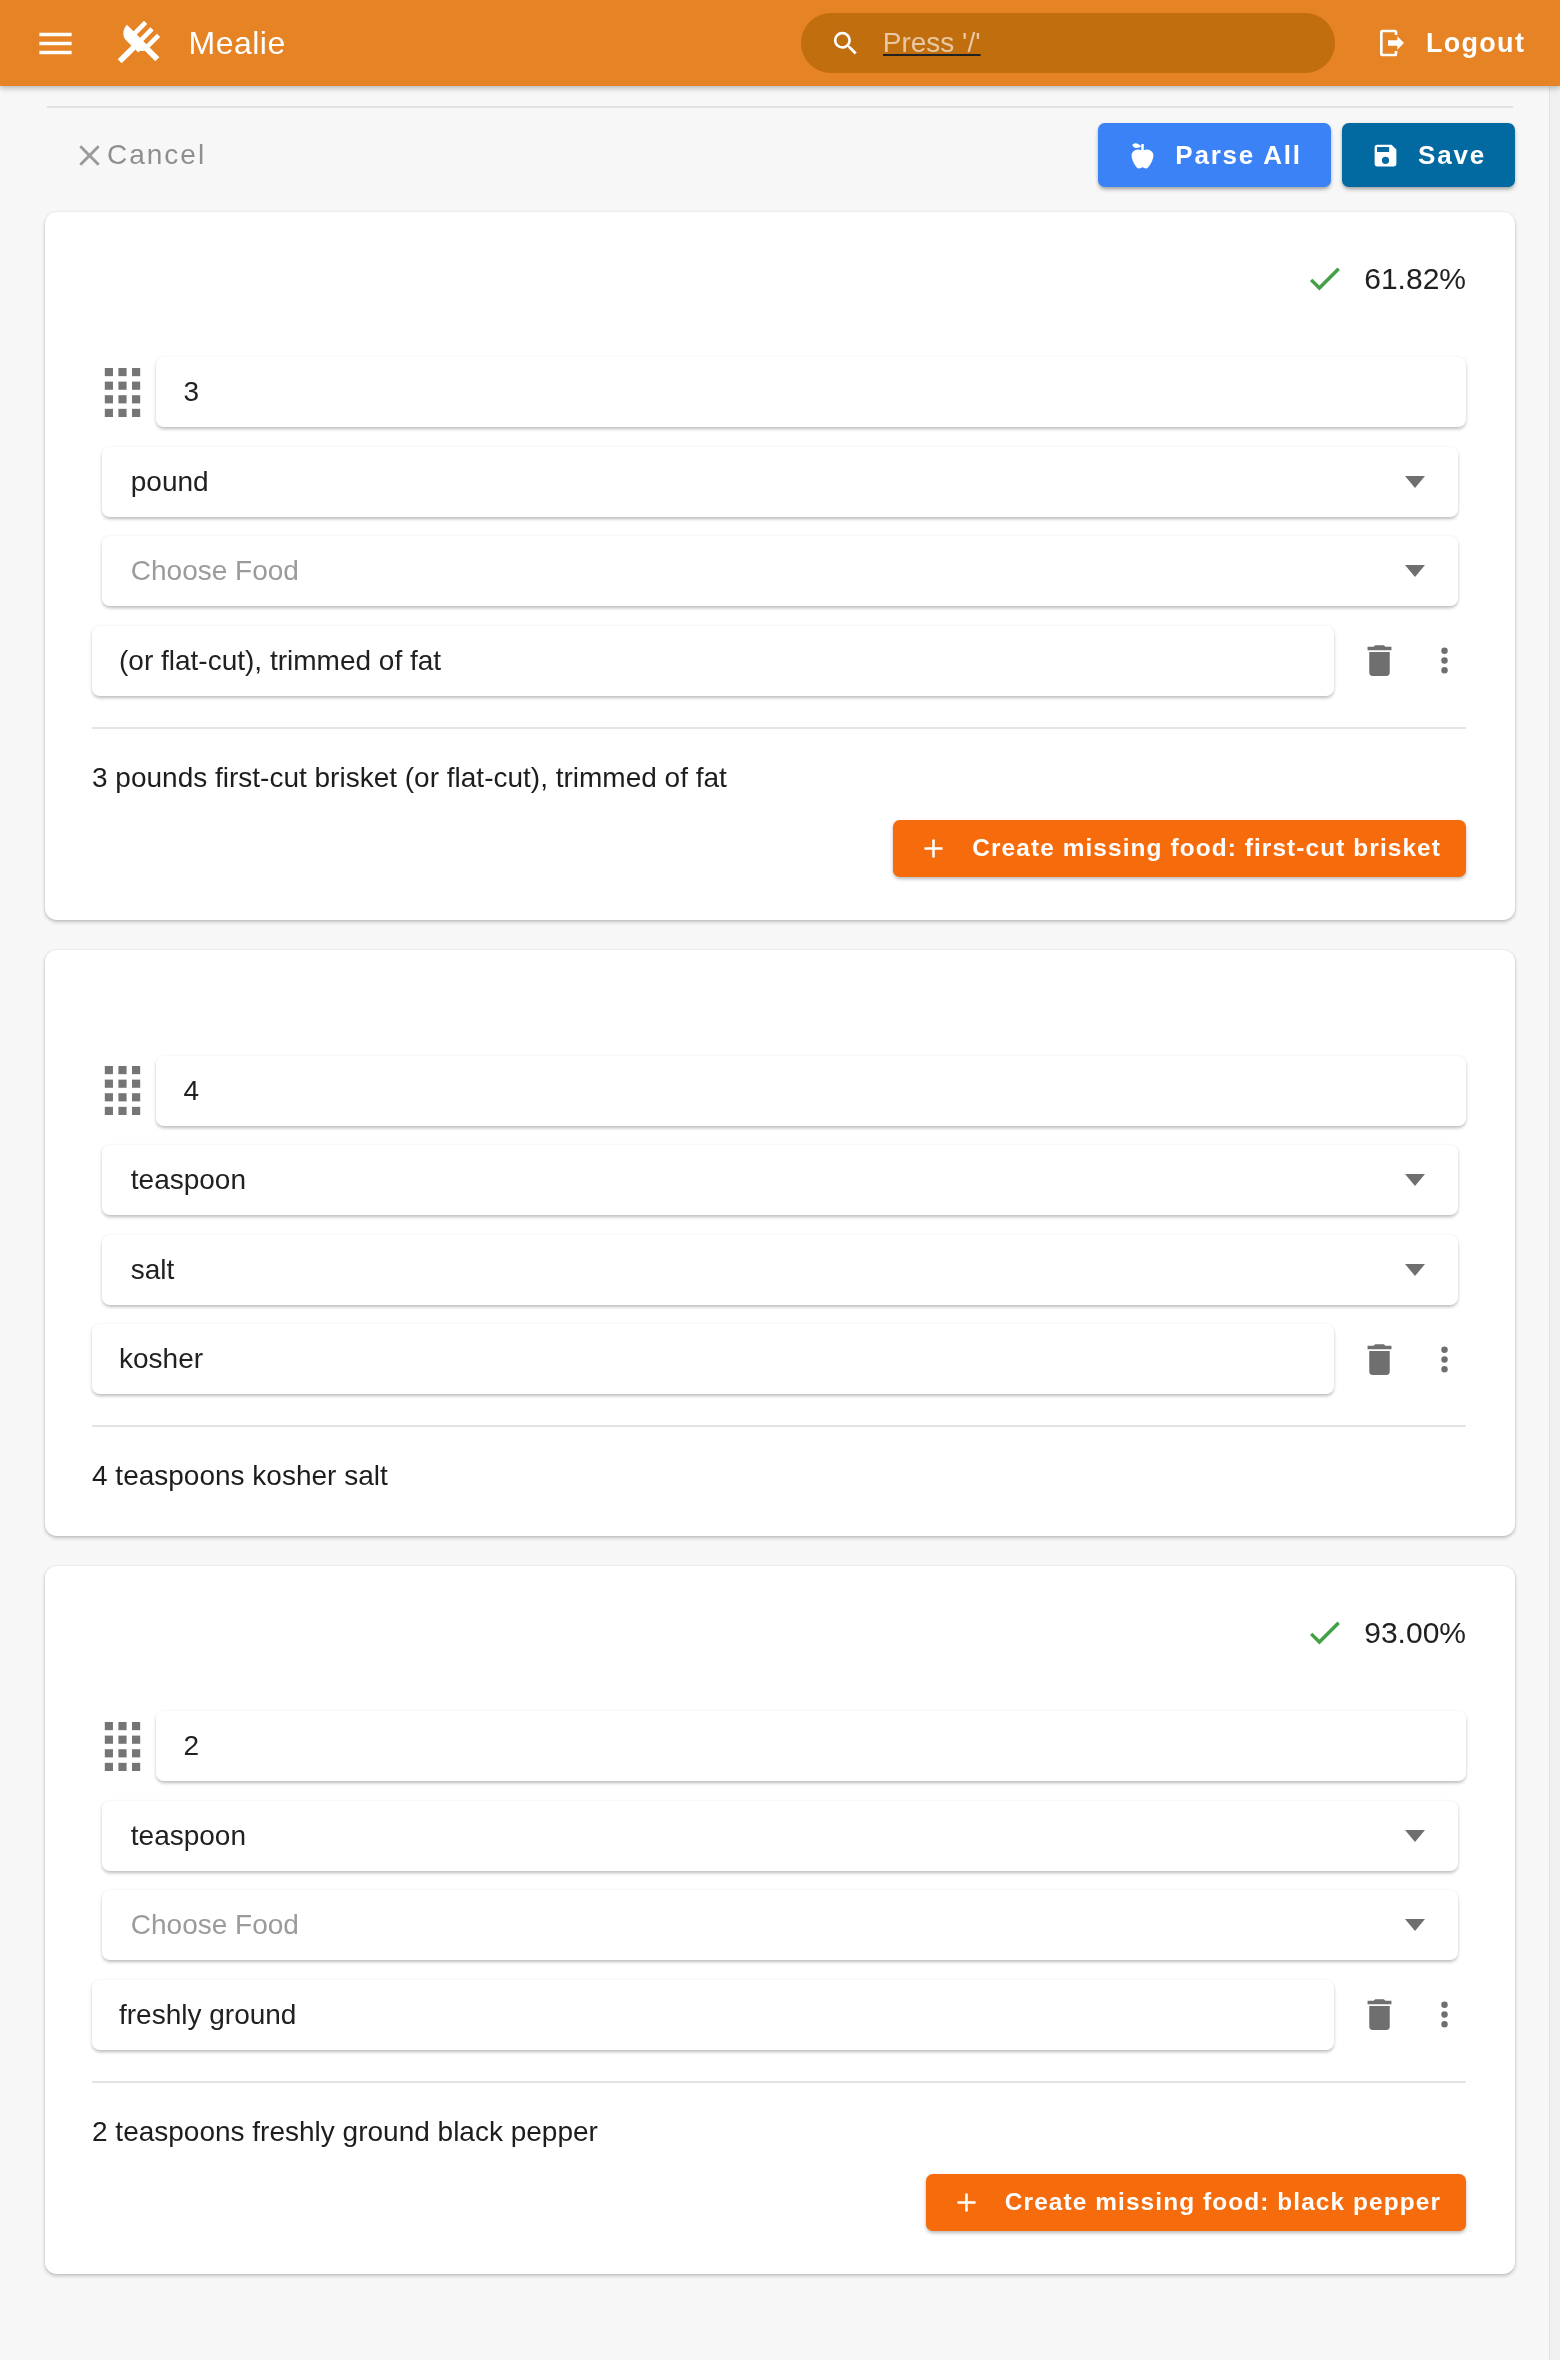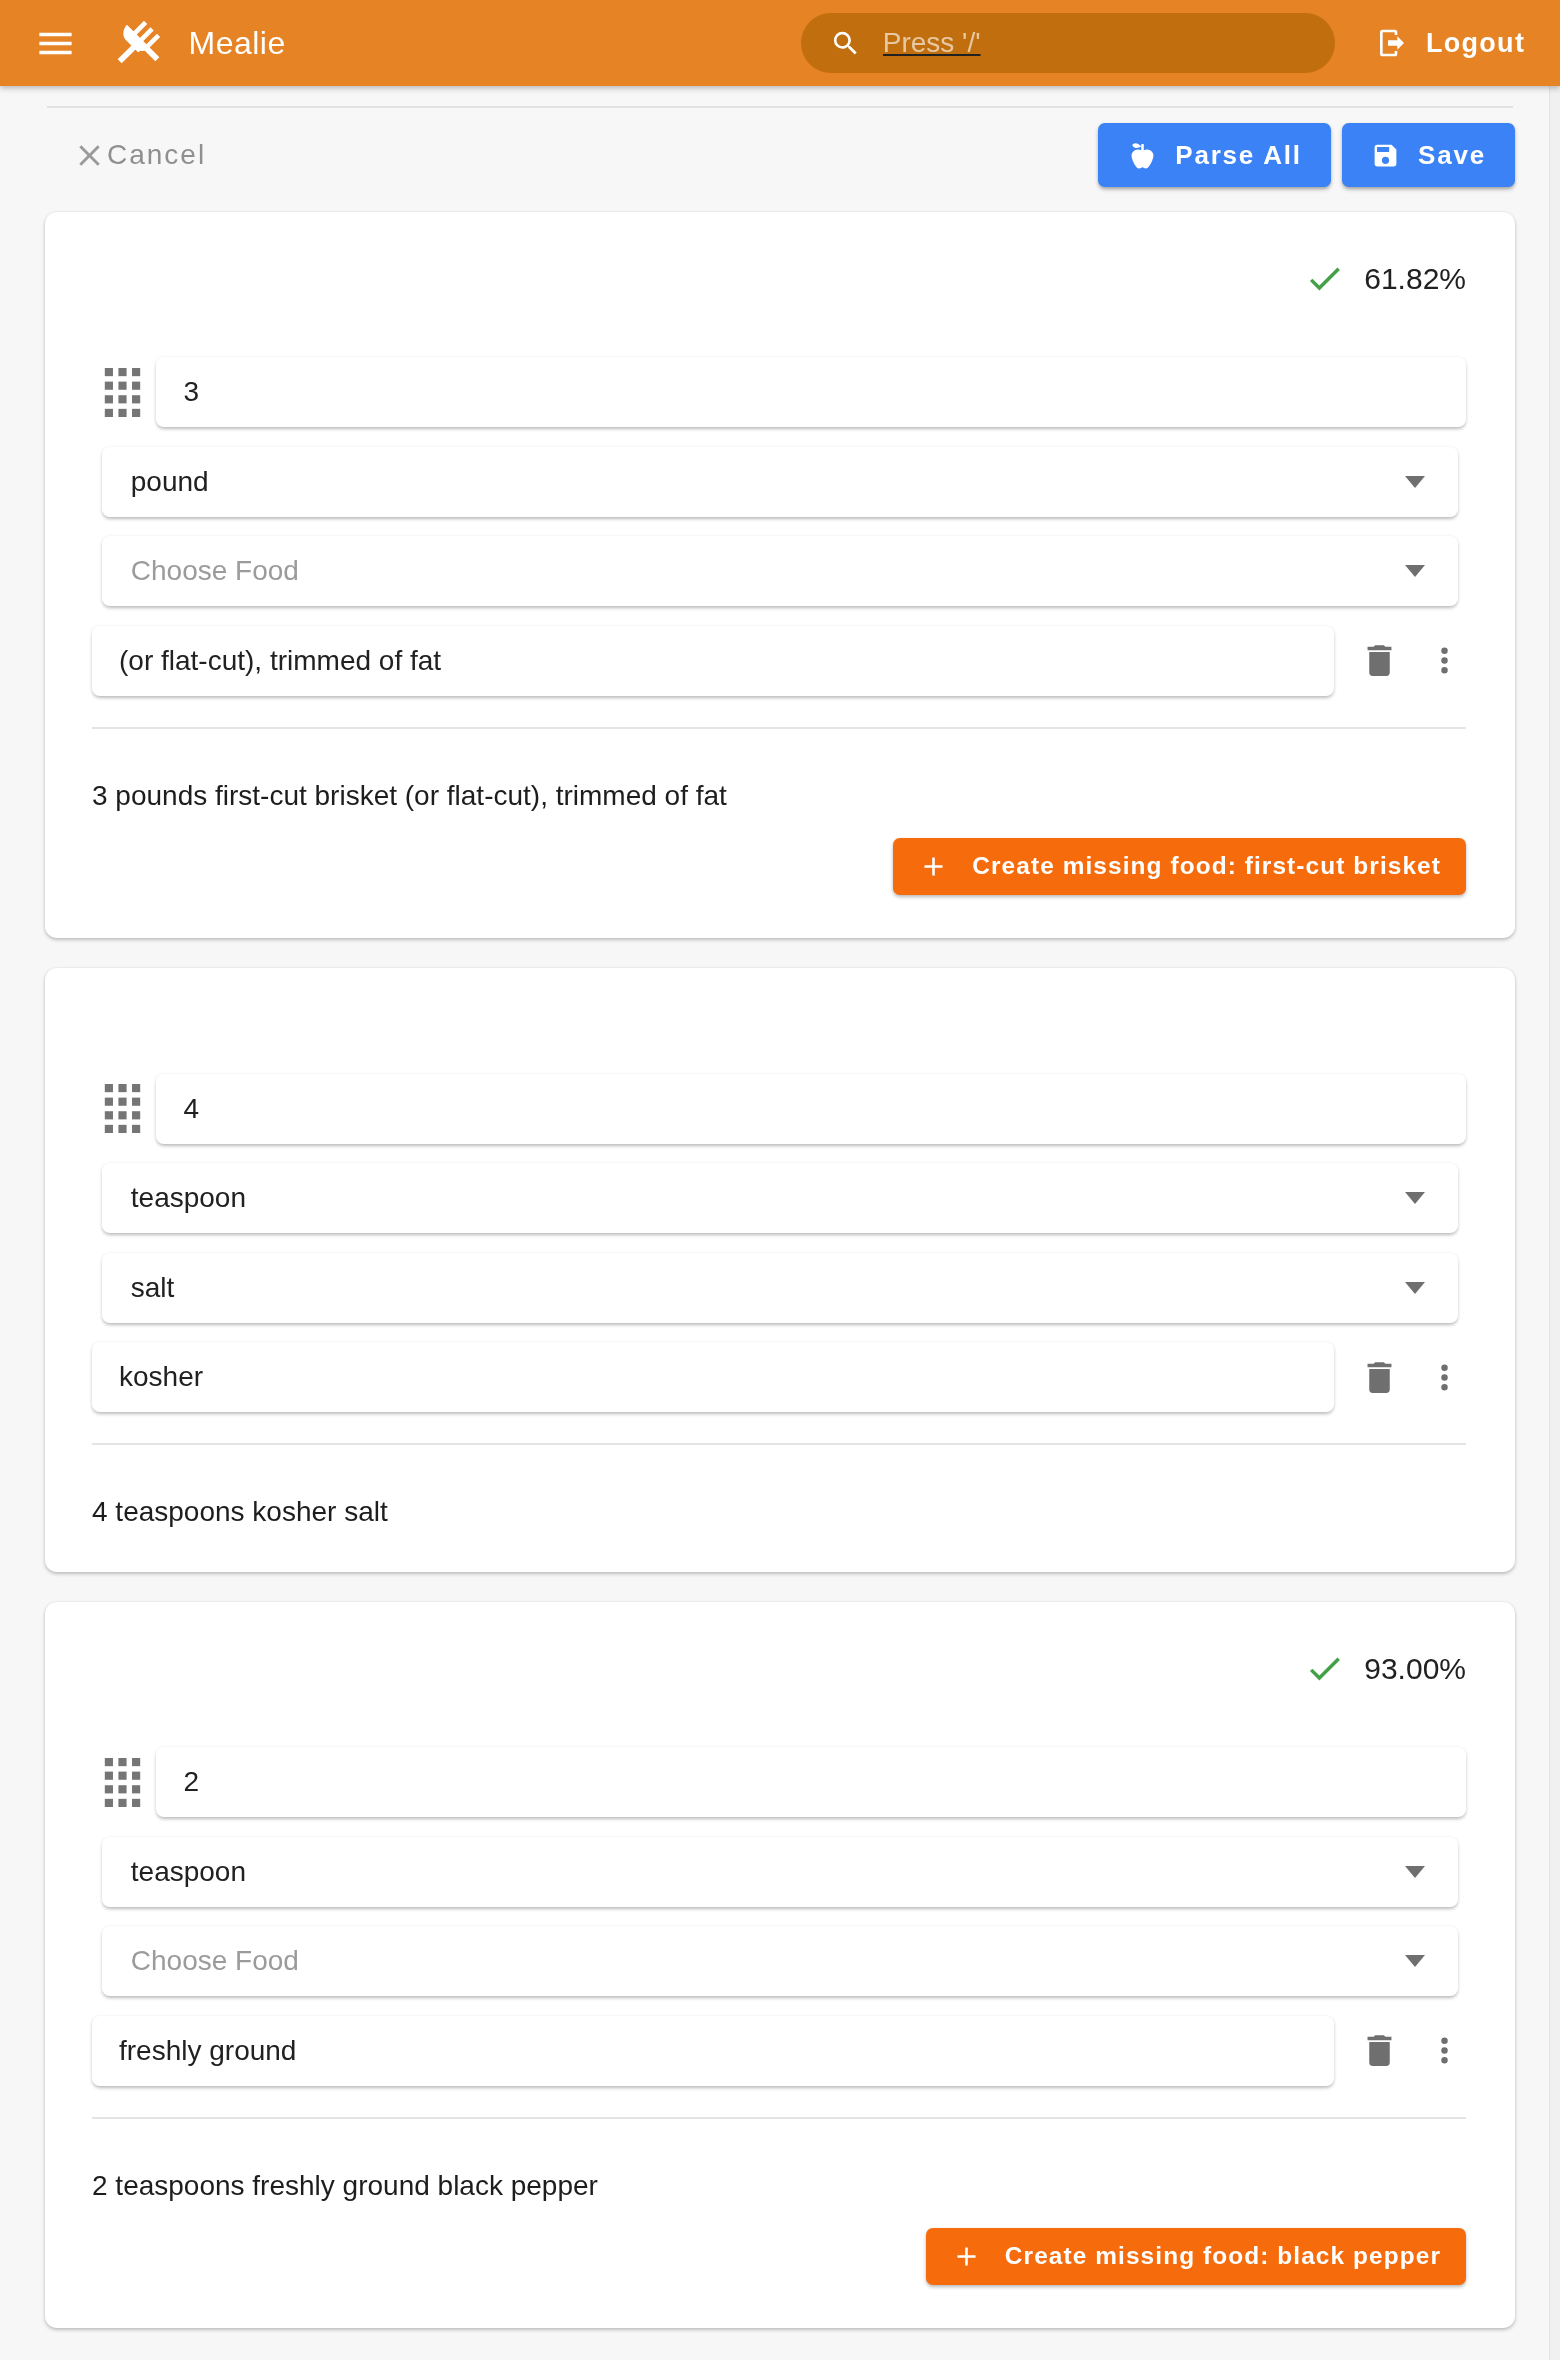--- a/index.html
+++ b/index.html
@@ -38,21 +38,21 @@
 
   
   .toolbar { display: flex; align-items: center; padding: 15.6px 45px 25px 45px; }
   .cancel { display: flex; align-items: center; margin-left: 27px; cursor: pointer;
     color: #8f8f8f; font-size: 28px; font-weight: 500; letter-spacing: 2px; }
   .btn { display: flex; align-items: center; gap: 17.6px; height: 64px; border: none; cursor: pointer;
     border-radius: 6.8px; padding: 0 29px; color: #fff; font-family: "Liberation Sans", sans-serif;
     font-size: 26px; font-weight: 600; letter-spacing: 1.8px;
     box-shadow: 0 2.9px 4.9px -1px rgba(0,0,0,.25), 0 2px 2.9px rgba(0,0,0,.15); }
   .btn-parse { background: #3b82f6; margin-left: auto; }
-  .btn-save  { background: #3b82f6; margin-left: 11.7px; }
+  .btn-save  { background: #0369a1; margin-left: 11.7px; }
 
   
   .card {
     background: #fff; border-radius: 11.7px; margin: 0 45px 30px 45px;
     padding: 47px 49px 43px 47px;
     box-shadow: 0 2px 3.9px rgba(0,0,0,.22), 0 0 2px rgba(0,0,0,.10);
   }
   .conf-row { display: flex; align-items: center; justify-content: flex-end; gap: 19.5px; height: 39px; }
   .conf-val { font-size: 30px; color: #212121; }
 
@@ -74,21 +74,21 @@
   .caret { width: 0; height: 0; border-left: 10.7px solid transparent; border-right: 10.7px solid transparent;
     border-top: 12.7px solid #6f6f6f; }
 
   .note-row { display: flex; align-items: center; }
   .note-row .field { flex: 1; }
   .icon-btn { border: none; background: transparent; padding: 0; cursor: pointer; display: flex; align-items: center; justify-content: center; }
   .icon-btn.trash { margin-left: 25px; }
   .icon-btn.kebab { margin-left: 25px; margin-right: 2px; }
 
   .card-divider { height: 2px; background: #e4e4e4; margin: 31px 0 0 0; }
-  .original { margin: 49px 0 0 0; font-size: 28px; line-height: 35px; color: #1d1d1d; }
+  .original { margin: 31px 0 0 0; font-size: 28px; line-height: 35px; color: #1d1d1d; }
 
   .btn-row { display: flex; justify-content: flex-end; margin-top: 25px; }
   .create-btn { display: flex; align-items: center; gap: 23px; height: 57px; border: none; cursor: pointer;
     background: #F66C0D; color: #fff; border-radius: 6.8px; padding: 0 25px;
     font-family: "Liberation Sans", sans-serif; font-size: 24.4px; font-weight: 600; letter-spacing: 1.1px;
     box-shadow: 0 2px 3.9px rgba(0,0,0,.28); }
 
   
   .scroll-track { position: absolute; top: 86px; right: 0; bottom: 0; width: 10.7px;
     background: #f0f0f0; border-left: 1px solid #e3e3e3; }

